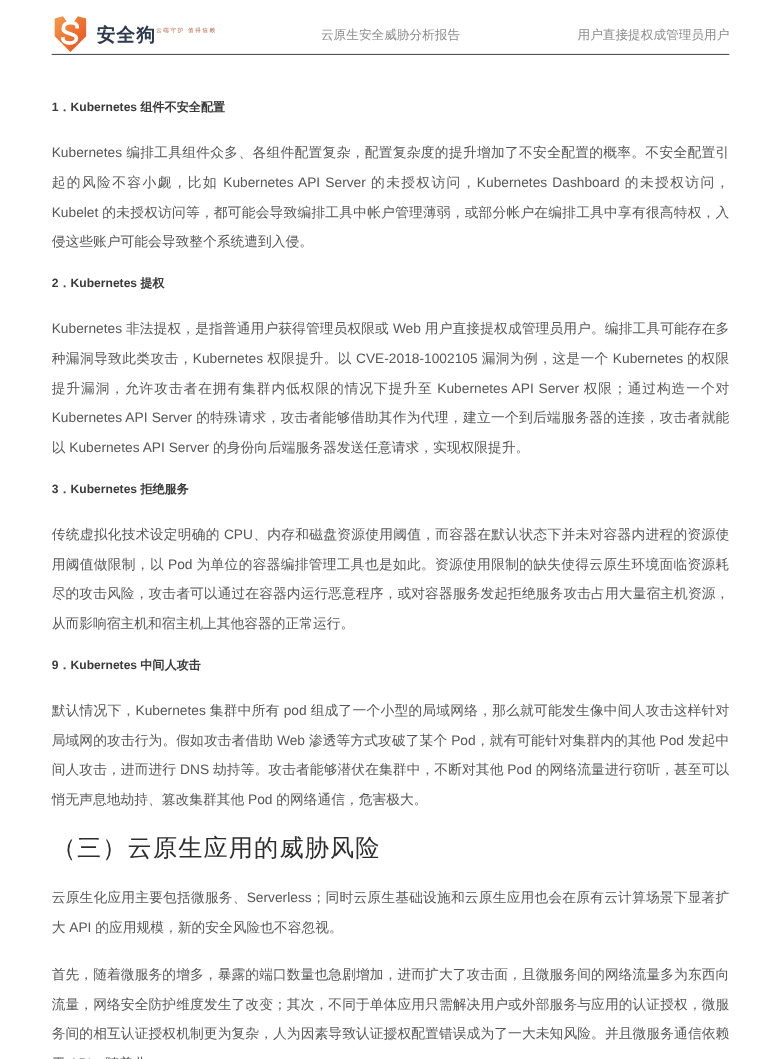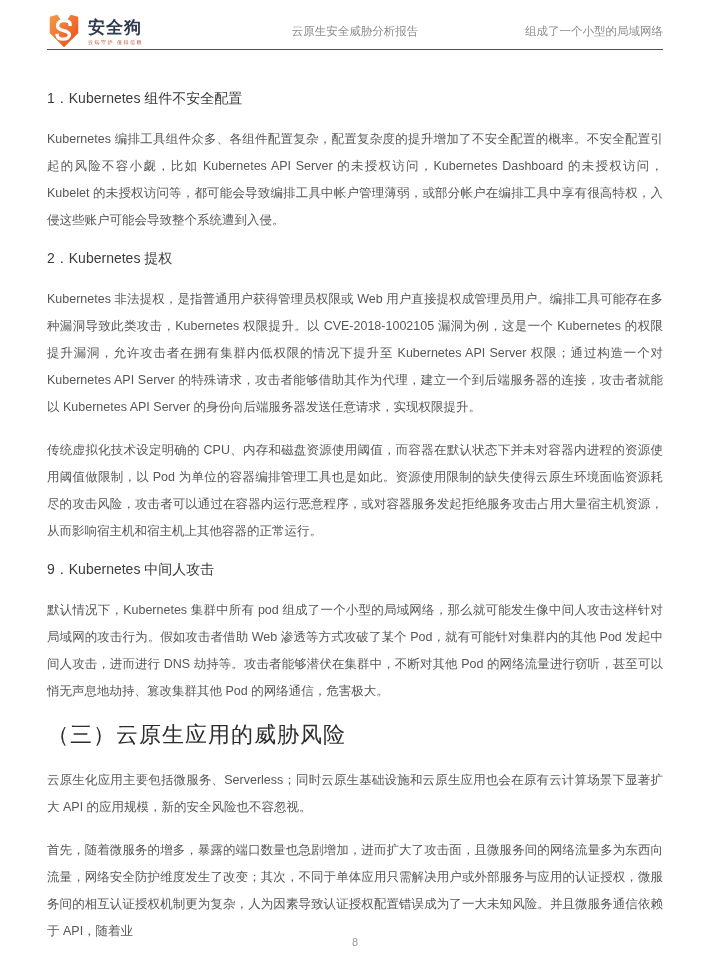--- a/index.html
+++ b/index.html
@@ -26,21 +26,21 @@
     border-bottom: 1px solid #50505a;
     display: flex;
     align-items: center;
   }
   .logo {
     display: flex;
     align-items: center;
     gap: 7px;
   }
   .logo-icon { width: 34px; height: 34px; display: block; }
-  .brand-col { display: flex; flex-direction: column; justify-content: center; }
+  .brand-col { display: flex; flex-direction: row; justify-content: center; }
   .brand-name {
     font-size: 17px;
     font-weight: bold;
     color: #2e3a4e;
     line-height: 19px;
     letter-spacing: 1px;
   }
   .brand-tagline {
     font-size: 5px;
     color: #b05535;
@@ -61,23 +61,23 @@
     margin-left: auto;
     font-size: 11.5px;
     color: #8c8c8c;
     white-space: nowrap;
   }
 
   
   .main { margin: 0 47px; }
   .section-heading {
     margin-top: 12px;
-    font-size: 14px;
+    font-size: 11px;
     line-height: 24px;
-    font-weight: normal;
+    font-weight: bold;
     color: #3b3b3b;
   }
   .section-heading.first { margin-top: 36px; }
   .body-para {
     margin-top: 16px;
     font-size: 12.5px;
     line-height: 27px;
     color: #575757;
     text-align: justify;
     text-justify: inter-ideograph;
@@ -120,31 +120,32 @@
         </defs>
         <path d="M8 8 L30 2 L40 16 L60 16 L70 2 L92 8 L92 56 L50 98 L8 56 Z" fill="url(#foxGrad)"></path>
         <path d="M68 30 C68 23 60 19 50 19 C38 19 31 26 31 35 C31 52 66 46 66 61 C66 69 57 74 48 74 C39 74 31 70 30 63" fill="none" stroke="#ffffff" stroke-width="10" stroke-linecap="square"></path>
       </svg>
       <div class="brand-col">
         <span class="brand-name">安全狗</span>
         <span class="brand-tagline">云端守护 值得信赖</span>
       </div>
     </div>
     <div class="header-title">云原生安全威胁分析报告</div>
-    <div class="header-company">组成了一个小型的局域网络</div>
+    <div class="header-company">用户直接提权成管理员用户</div>
   </div>
 
   <div class="main">
 
     <h3 class="section-heading first">1．Kubernetes 组件不安全配置</h3>
     <p class="body-para">Kubernetes 编排工具组件众多、各组件配置复杂，配置复杂度的提升增加了不安全配置的概率。不安全配置引起的风险不容小觑，比如 Kubernetes API Server 的未授权访问，Kubernetes Dashboard 的未授权访问，Kubelet 的未授权访问等，都可能会导致编排工具中帐户管理薄弱，或部分帐户在编排工具中享有很高特权，入侵这些账户可能会导致整个系统遭到入侵。</p>
 
     <h3 class="section-heading">2．Kubernetes 提权</h3>
     <p class="body-para">Kubernetes 非法提权，是指普通用户获得管理员权限或 Web 用户直接提权成管理员用户。编排工具可能存在多种漏洞导致此类攻击，Kubernetes 权限提升。以 CVE-2018-1002105 漏洞为例，这是一个 Kubernetes 的权限提升漏洞，允许攻击者在拥有集群内低权限的情况下提升至 Kubernetes API Server 权限；通过构造一个对 Kubernetes API Server 的特殊请求，攻击者能够借助其作为代理，建立一个到后端服务器的连接，攻击者就能以 Kubernetes API Server 的身份向后端服务器发送任意请求，实现权限提升。</p>
 
+    <h3 class="section-heading">3．Kubernetes 拒绝服务</h3>
     <p class="body-para">传统虚拟化技术设定明确的 CPU、内存和磁盘资源使用阈值，而容器在默认状态下并未对容器内进程的资源使用阈值做限制，以 Pod 为单位的容器编排管理工具也是如此。资源使用限制的缺失使得云原生环境面临资源耗尽的攻击风险，攻击者可以通过在容器内运行恶意程序，或对容器服务发起拒绝服务攻击占用大量宿主机资源，从而影响宿主机和宿主机上其他容器的正常运行。</p>
 
     <h3 class="section-heading">9．Kubernetes 中间人攻击</h3>
     <p class="body-para">默认情况下，Kubernetes 集群中所有 pod 组成了一个小型的局域网络，那么就可能发生像中间人攻击这样针对局域网的攻击行为。假如攻击者借助 Web 渗透等方式攻破了某个 Pod，就有可能针对集群内的其他 Pod 发起中间人攻击，进而进行 DNS 劫持等。攻击者能够潜伏在集群中，不断对其他 Pod 的网络流量进行窃听，甚至可以悄无声息地劫持、篡改集群其他 Pod 的网络通信，危害极大。</p>
 
     <h2 class="chapter-heading">（三）云原生应用的威胁风险</h2>
     <p class="body-para chapter-intro">云原生化应用主要包括微服务、Serverless；同时云原生基础设施和云原生应用也会在原有云计算场景下显著扩大 API 的应用规模，新的安全风险也不容忽视。</p>
 
     <p class="body-para">首先，随着微服务的增多，暴露的端口数量也急剧增加，进而扩大了攻击面，且微服务间的网络流量多为东西向流量，网络安全防护维度发生了改变；其次，不同于单体应用只需解决用户或外部服务与应用的认证授权，微服务间的相互认证授权机制更为复杂，人为因素导致认证授权配置错误成为了一大未知风险。并且微服务通信依赖于 API，随着业</p>
 

